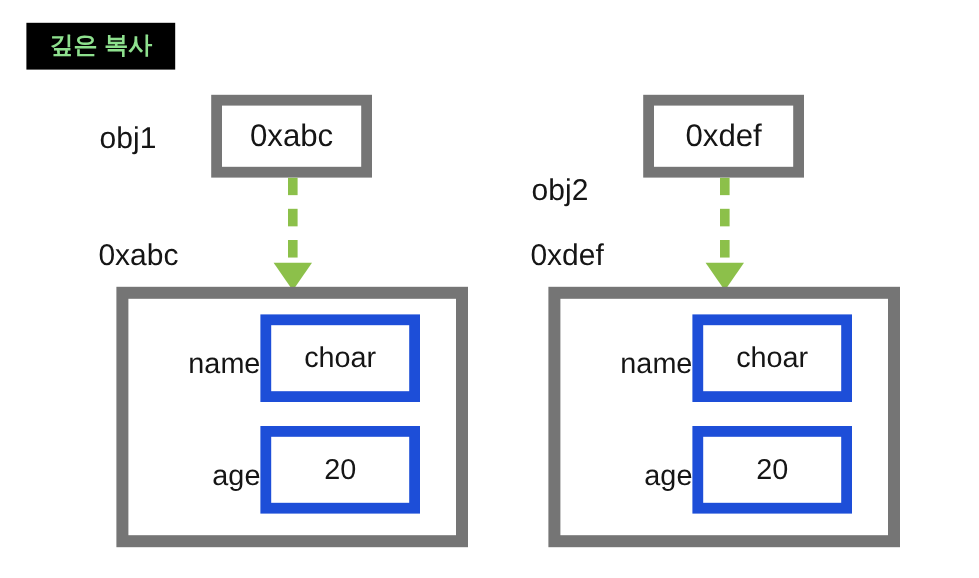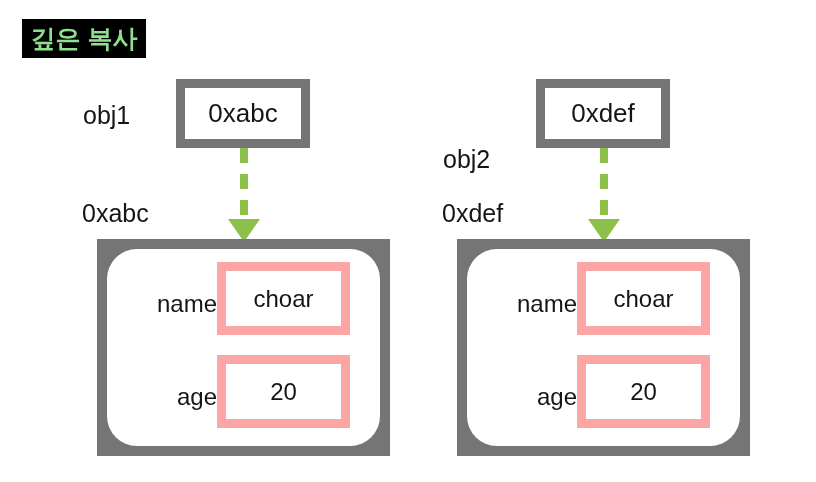--- a/index.html
+++ b/index.html
@@ -25,21 +25,21 @@
 
   
   .title-banner {
     position: absolute;
     left: 22px;
     top: 19px;
     width: 124px;
     height: 39px;
     background: #000000;
     color: #8ee08e;
-    font-size: 25px;
+    font-size: 20px;
     font-weight: bold;
     line-height: 39px;
     text-align: center;
     letter-spacing: 0px;
     white-space: nowrap;
   }
 
   
   .plain-label {
     position: absolute;
@@ -82,27 +82,26 @@
   .obj-box {
     width: 293px;
     height: 217px;
   }
   .obj-box > .inner {
     left: 10px;
     top: 10px;
     right: 10px;
     bottom: 10px;
     display: block;
-    border-radius: 30px;
   }
 
   
   .field-box {
     position: absolute;
-    background: #fca5a5;
+    background: #1d4ed8;
     box-sizing: border-box;
   }
   .field-box > .fv {
     position: absolute;
     left: 9px;
     top: 9px;
     right: 9px;
     bottom: 9px;
     background: #ffffff;
     display: flex;

